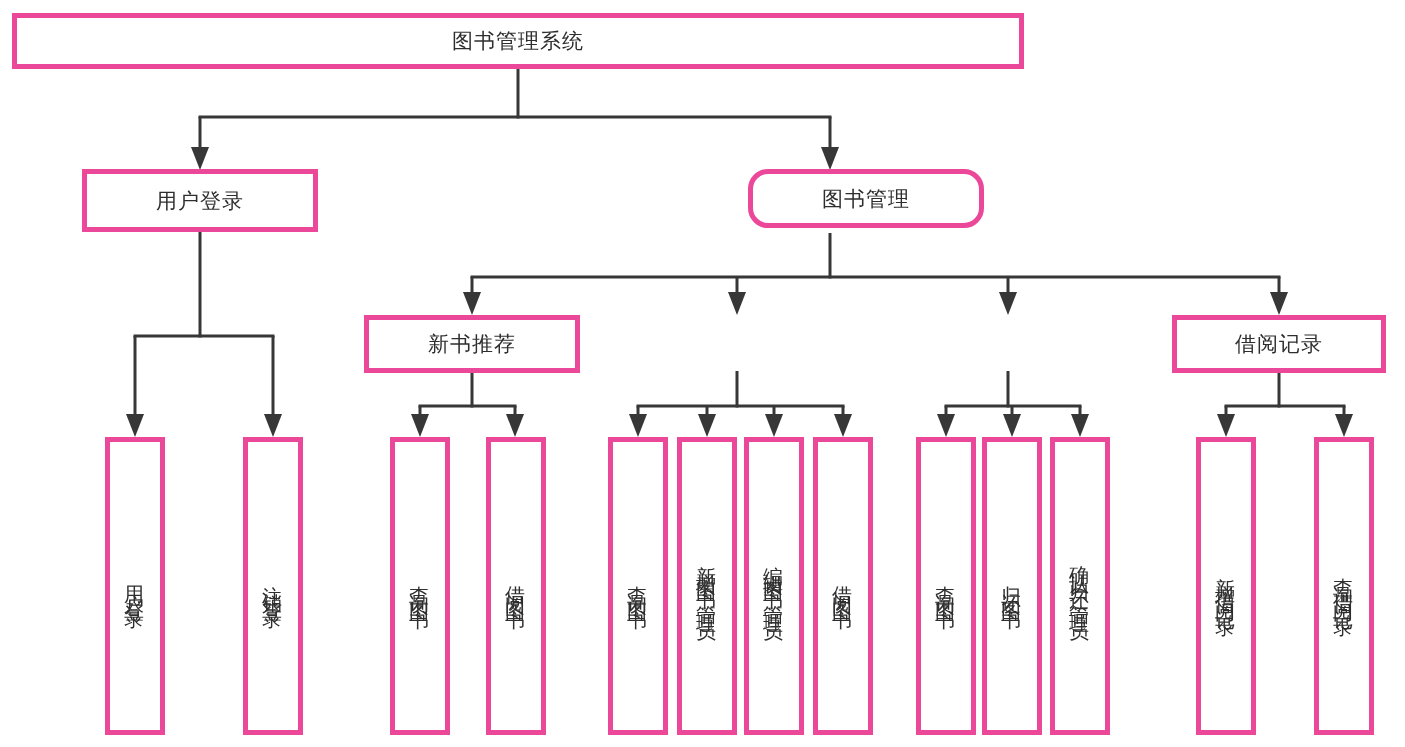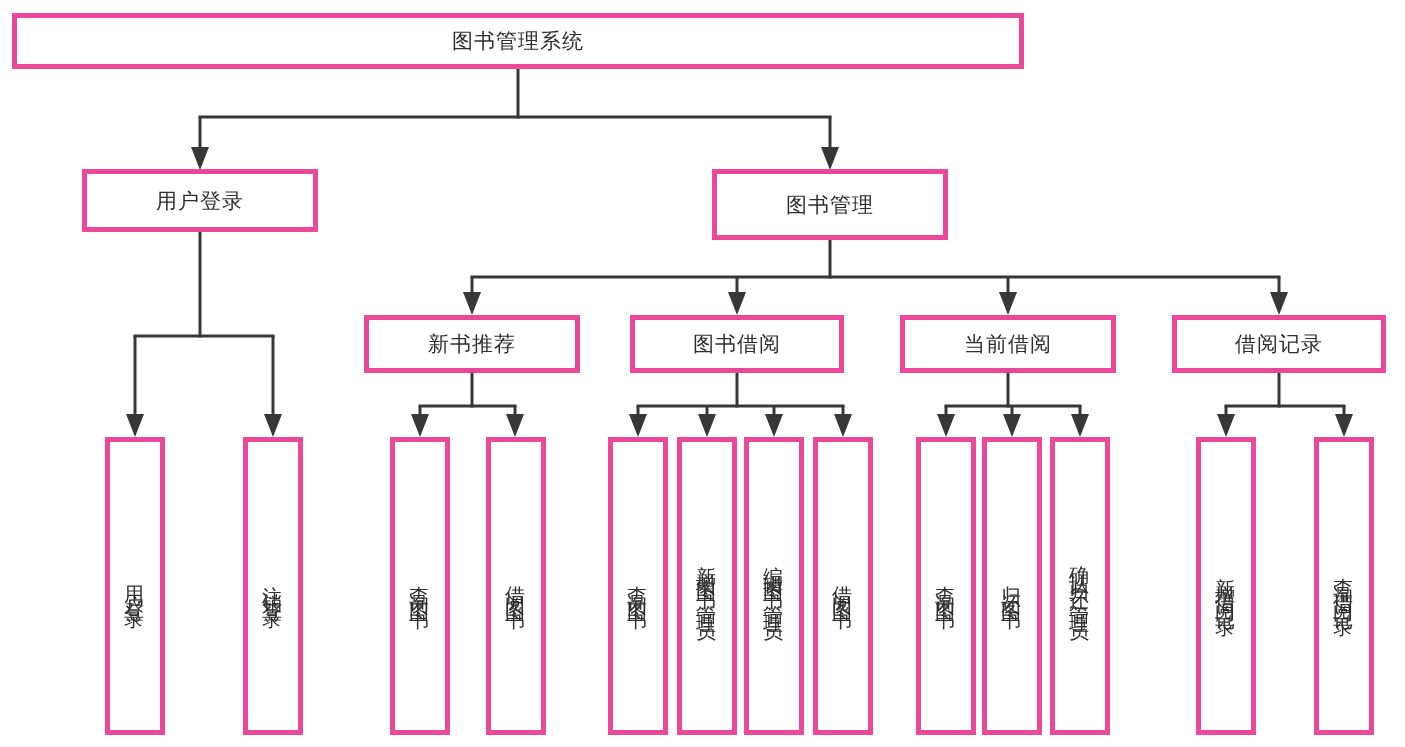--- a/index.html
+++ b/index.html
@@ -112,25 +112,23 @@
       <line x1="1226" y1="406" x2="1226" y2="416"></line>
       <polygon points="1217,414 1235,414 1226,437" stroke="none"></polygon>
       <line x1="1344" y1="406" x2="1344" y2="416"></line>
       <polygon points="1335,414 1353,414 1344,437" stroke="none"></polygon>
     </g>
   </svg>
 
   <div class="box hbox" style="left:12px; top:13px; width:1012px; height:56px;">图书管理系统</div>
 
   <div class="box hbox" style="left:82px; top:169px; width:236px; height:63px;">用户登录</div>
-  <div class="box hbox" style="left:712px; top:169px; width:236px; height:71px;">图书管理</div>
+  <div class="box hbox" style="left:748px; top:169px; width:236px; height:59px;border-radius:20px;">图书管理</div>
 
   <div class="box hbox" style="left:364px; top:315px; width:216px; height:58px;">新书推荐</div>
-  <div class="box hbox" style="left:630px; top:315px; width:214px; height:58px;">图书借阅</div>
-  <div class="box hbox" style="left:900px; top:315px; width:216px; height:58px;">当前借阅</div>
   <div class="box hbox" style="left:1172px; top:315px; width:214px; height:58px;">借阅记录</div>
 
   <div class="box vbox" style="left:105px;">用户登录</div>
   <div class="box vbox" style="left:243px;">注销登录</div>
 
   <div class="box vbox" style="left:390px;">查询图书</div>
   <div class="box vbox" style="left:486px;">借阅图书</div>
 
   <div class="box vbox" style="left:608px;">查询图书</div>
   <div class="box vbox" style="left:677px;">新增图书（管理员）</div>

